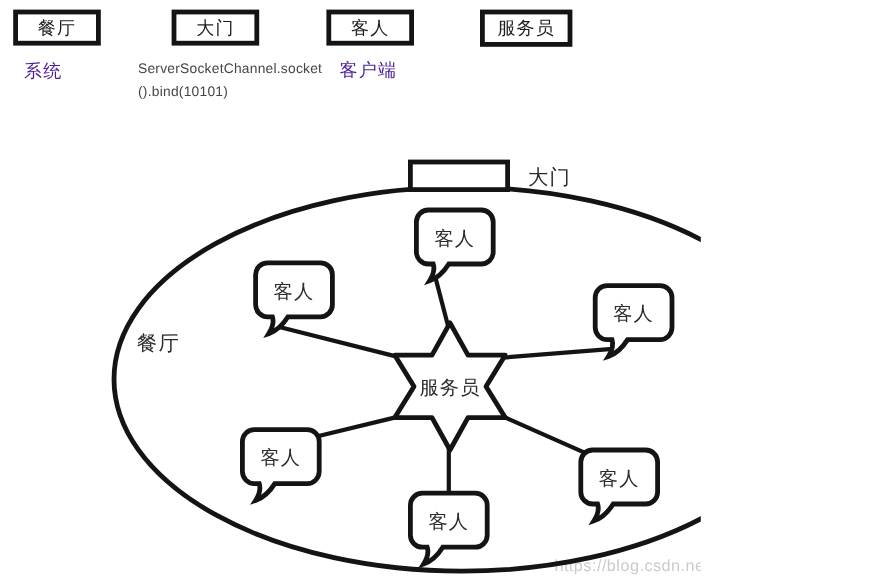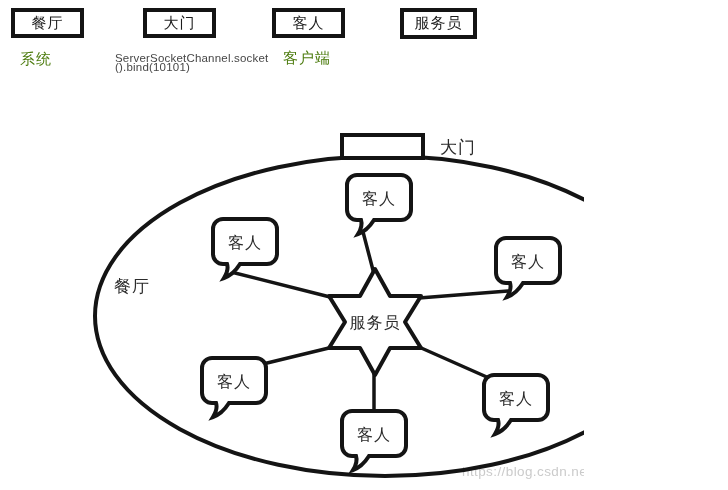--- a/index.html
+++ b/index.html
@@ -2,21 +2,21 @@
 <html><head>
 <meta charset="utf-8">
 <style>
   html,body{margin:0;padding:0;background:#fff;}
   .stage{position:relative;width:584px;height:490px;background:#ffffff;overflow:hidden;
          font-family:"Liberation Sans","DejaVu Sans",sans-serif;}
   .abs{position:absolute;}
   .legend-box{box-sizing:border-box;border:4px solid #141414;background:#fff;
               display:flex;align-items:center;justify-content:center;
               font-size:15px;font-weight:500;color:#1c1c1c;letter-spacing:1px;}
-  .legend-desc{font-size:15px;color:#4d7c0f;letter-spacing:1px;}
+  .legend-desc{font-size:15px;color:#4c1d95;letter-spacing:1px;}
   .legend-desc-code{font-size:11.5px;color:#464646;letter-spacing:0.2px;text-align:center;}
   svg text{font-family:"Liberation Sans","DejaVu Sans",sans-serif;}
   .diag-label{font-size:16px;fill:#2b2b2b;letter-spacing:1px;}
   .shape{fill:#ffffff;stroke:#141414;stroke-width:4;}
   .line{stroke:#141414;stroke-width:3.5;fill:none;stroke-linecap:round;}
   .wm{font-size:13.5px;fill:#cbcbcb;letter-spacing:0.4px;}
 </style>
 </head>
 <body>
 
@@ -24,21 +24,21 @@
 
   <div class="abs legend-box" style="left:11px;top:8px;width:73px;height:30px;">
     <span>餐厅</span>
   </div>
   <div class="abs legend-desc" style="left:20px;top:50px;">系统</div>
 
   <div class="abs legend-box" style="left:143px;top:8px;width:73px;height:30px;">
     <span>大门</span>
   </div>
   <div class="abs legend-desc-code" style="left:115px;top:52px;">ServerSocketChannel.socket</div>
-  <div class="abs legend-desc-code" style="left:115px;top:61px;">().bind(10101)</div>
+  <div class="abs legend-desc-code" style="left:115px;top:71px;">().bind(10101)</div>
 
   <div class="abs legend-box" style="left:272px;top:8px;width:73px;height:30px;">
     <span>客人</span>
   </div>
   <div class="abs legend-desc" style="left:283px;top:49px;font-family:Liberation Mono, monospace;">客户端</div>
 
   <div class="abs legend-box" style="left:400px;top:8px;width:77px;height:31px;">
     <span>服务员</span>
   </div>
 

